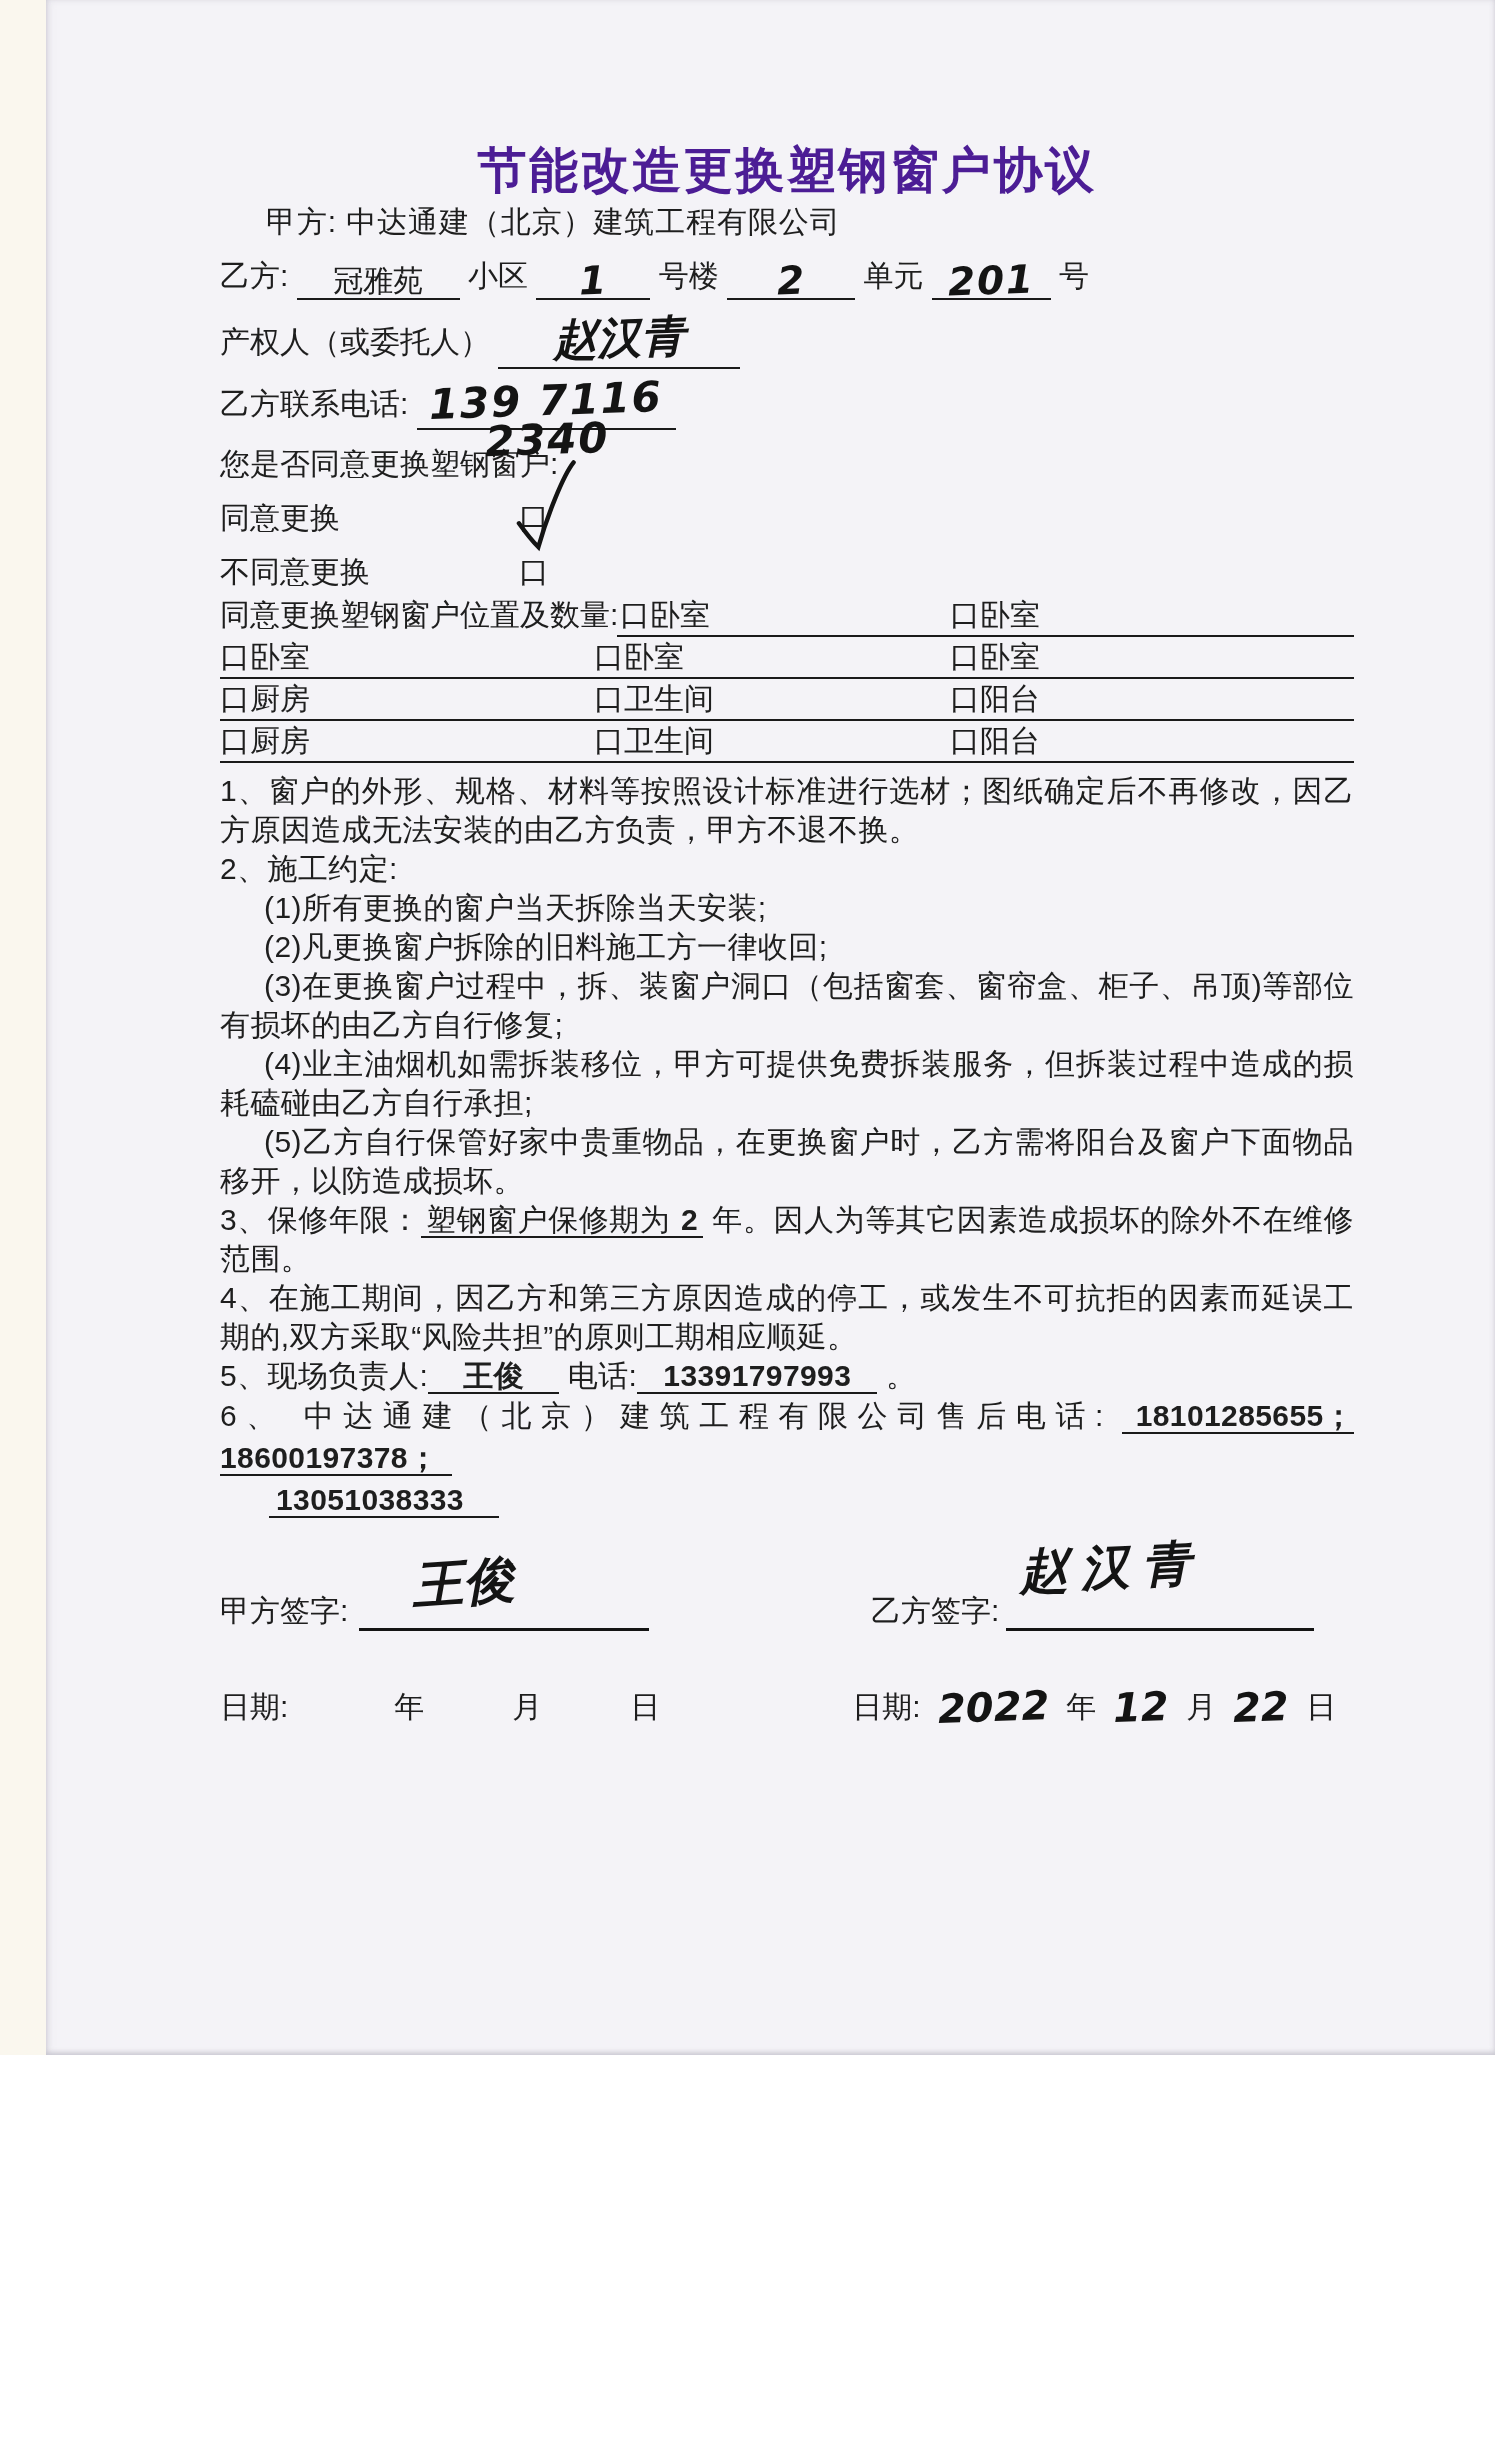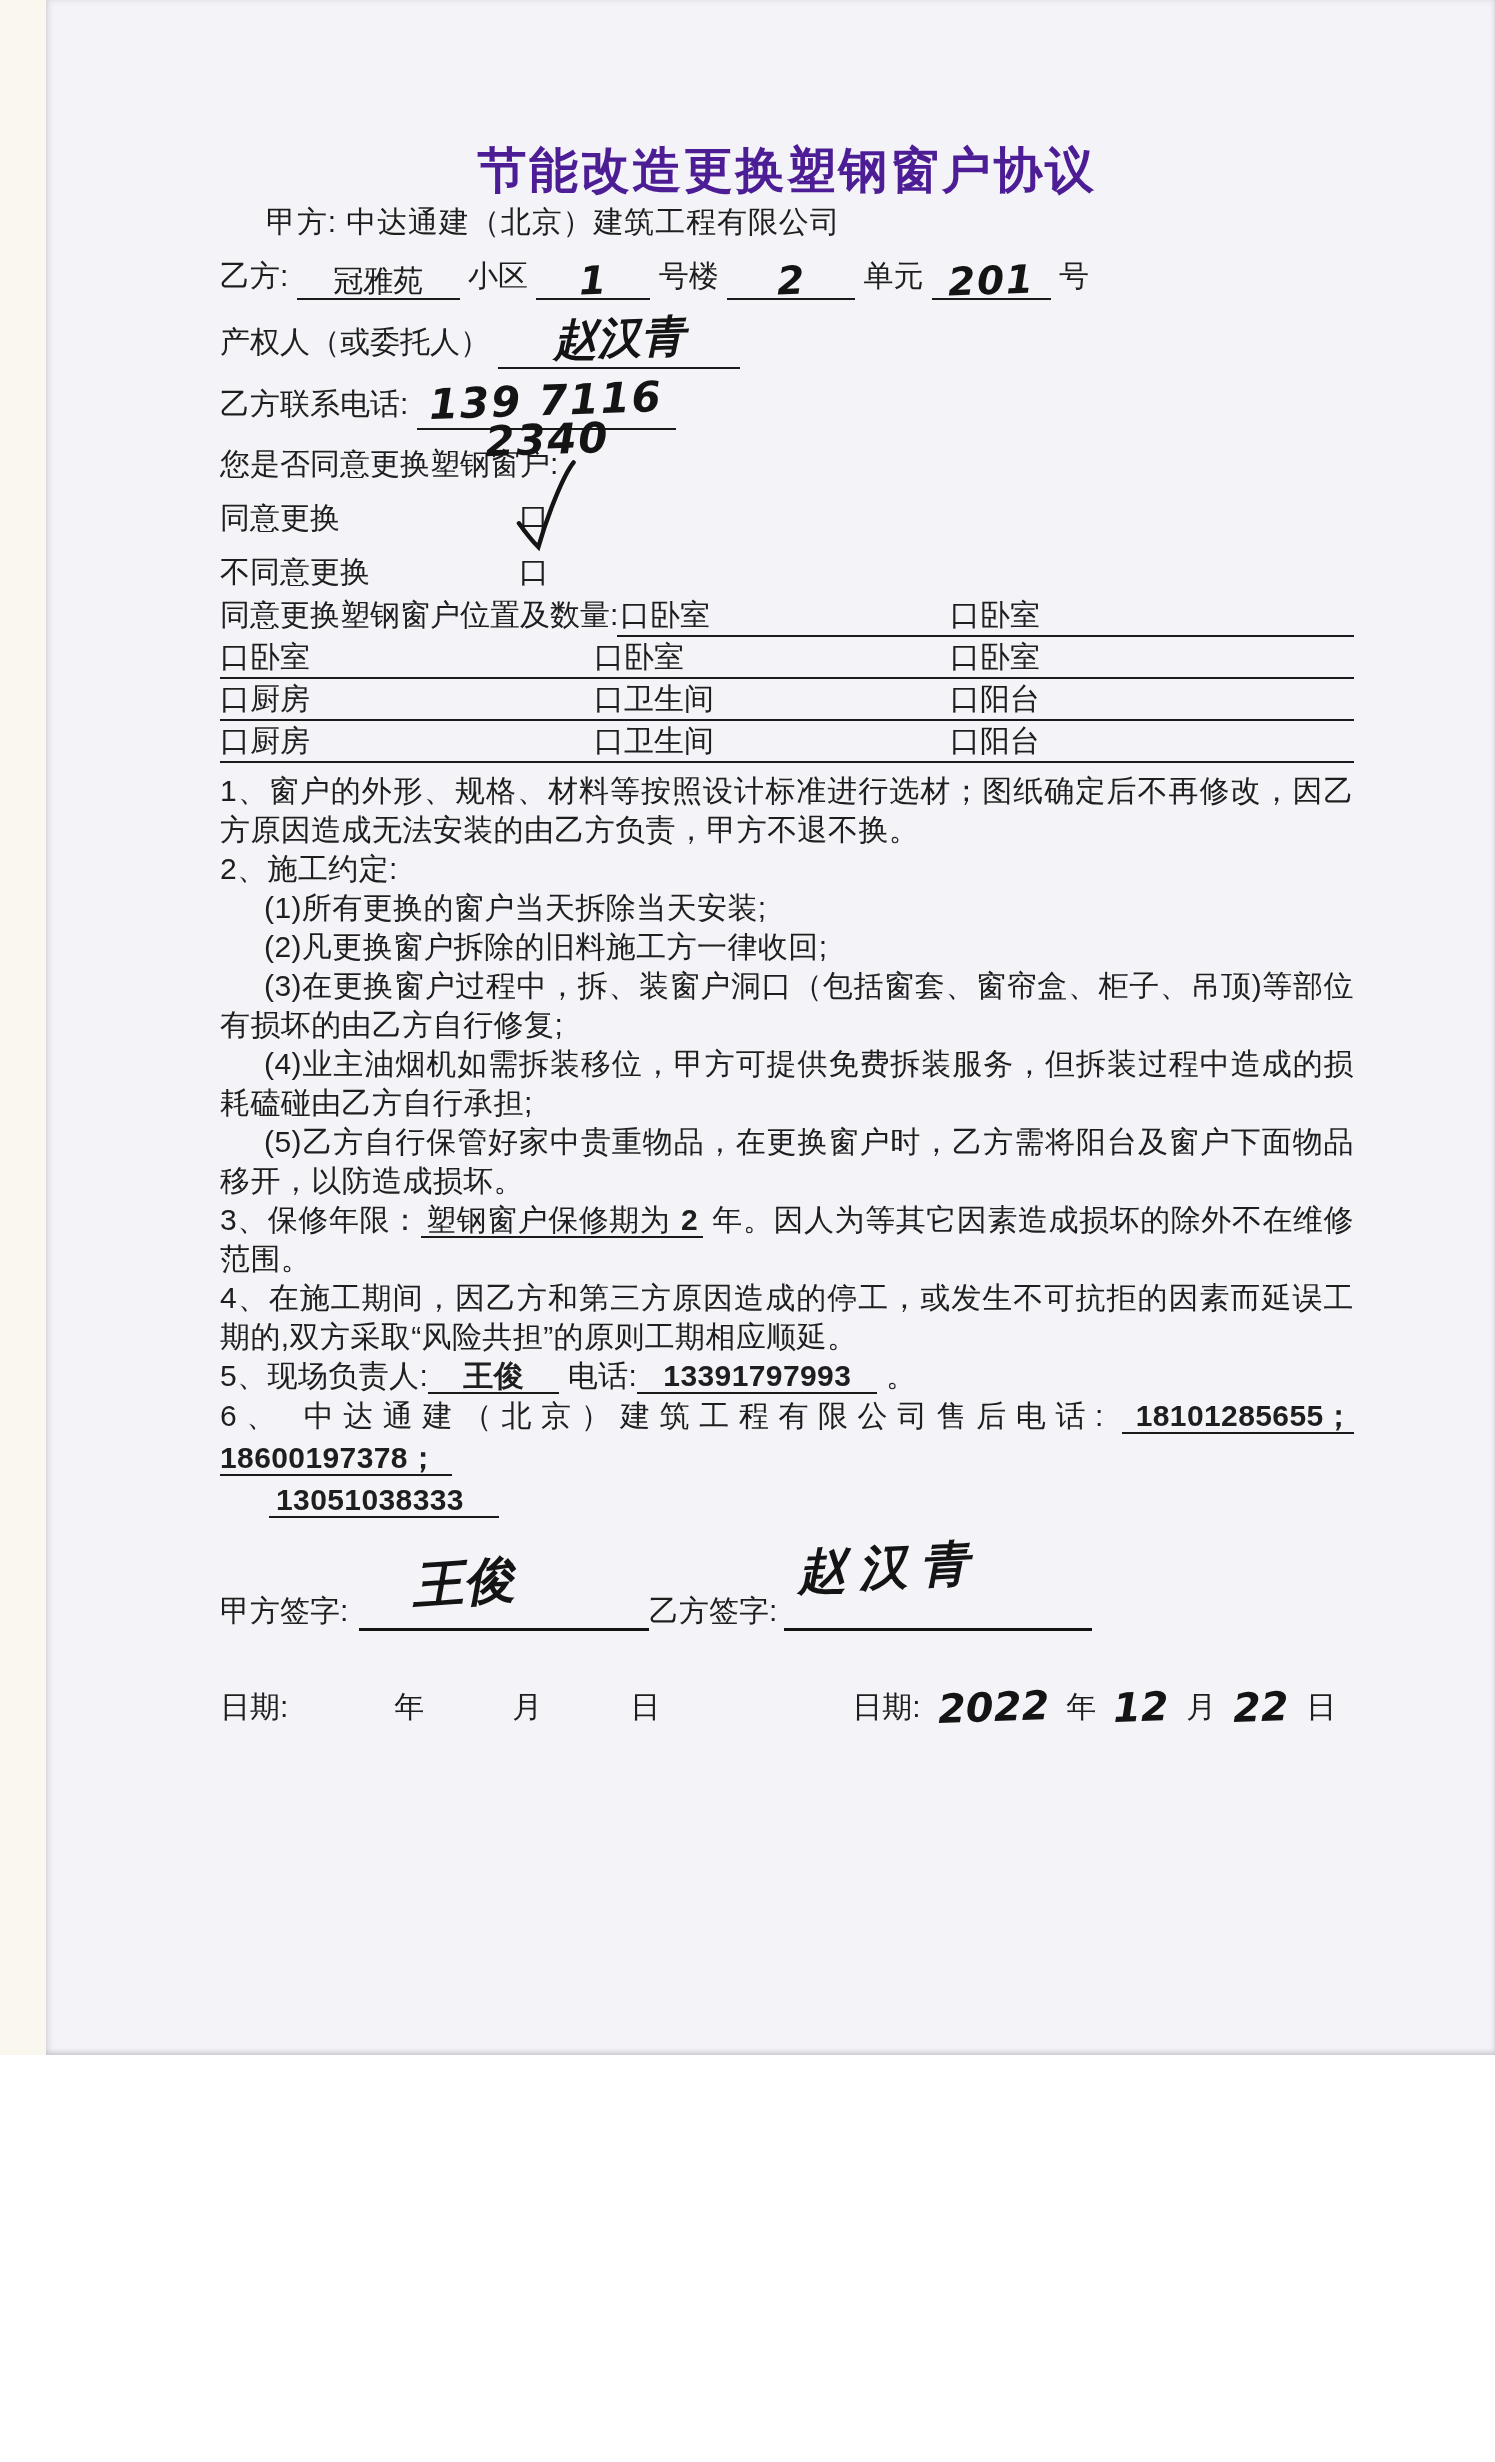--- a/index.html
+++ b/index.html
@@ -83,21 +83,21 @@
   .sig-label { white-space:nowrap; }
   .sig-line {
     display:inline-block; position:relative; border-bottom:3.5px solid #141414;
     height:44px; vertical-align:bottom;
   }
   .sig-line-a { width:290px; margin-left:10.6px; }
   .sig-line-b { width:308px; margin-left:7px; }
   .sig-line .hw { position:absolute; }
   .sig-a-name { left:53px; top:-24.6px; font-size:51px; transform:rotate(-4deg); }
   .sig-b-name { left:12.3px; top:-39px; font-size:49px; letter-spacing:12.3px; transform:rotate(-3deg); }
-  .sig-right { }
+  .sig-right { margin-left:222px; }
   .date-row {
     margin-top:47px; display:flex; align-items:flex-end; height:49px;
     font-size:30px;
   }
   .gap-l { display:inline-block; width:106px; }
   .gap-m { display:inline-block; width:88px; }
   .date-right { margin-left:192px; white-space:nowrap; }
   .hw-date { font-size:40px; margin:0 8.8px; position:relative; top:3.5px; }
 </style>
 </head>

